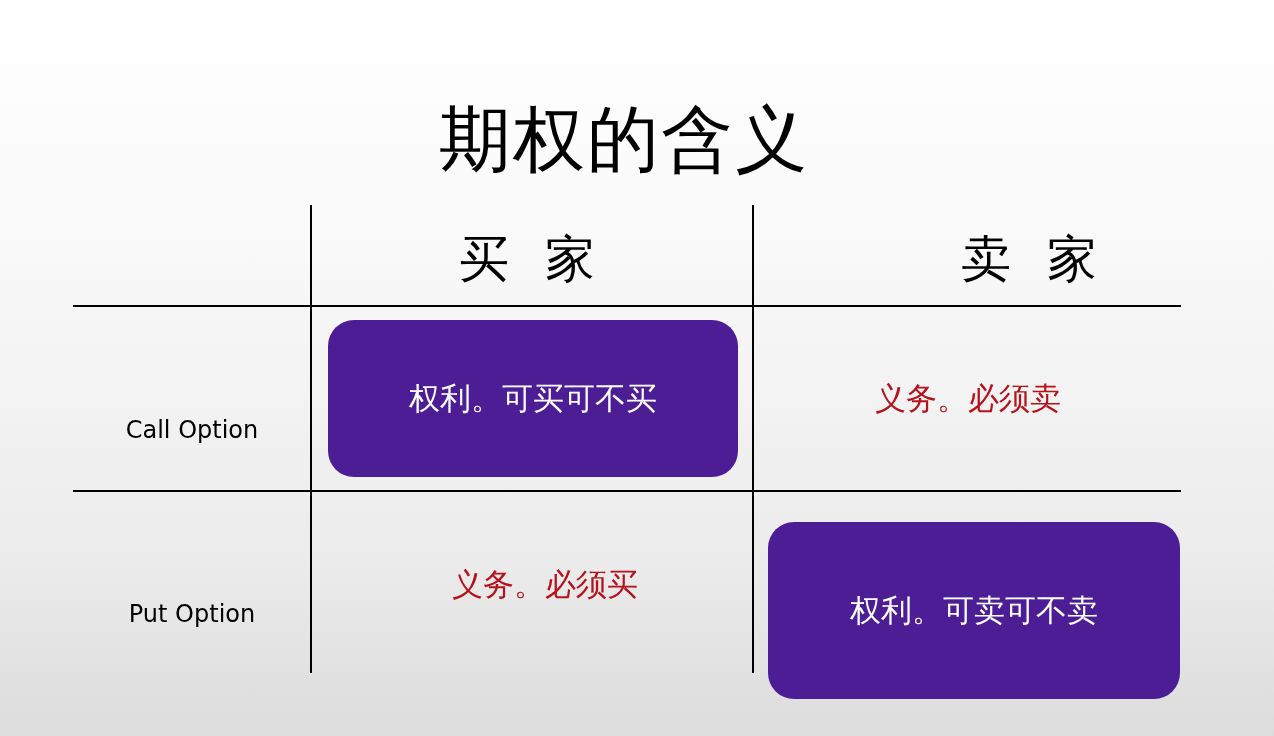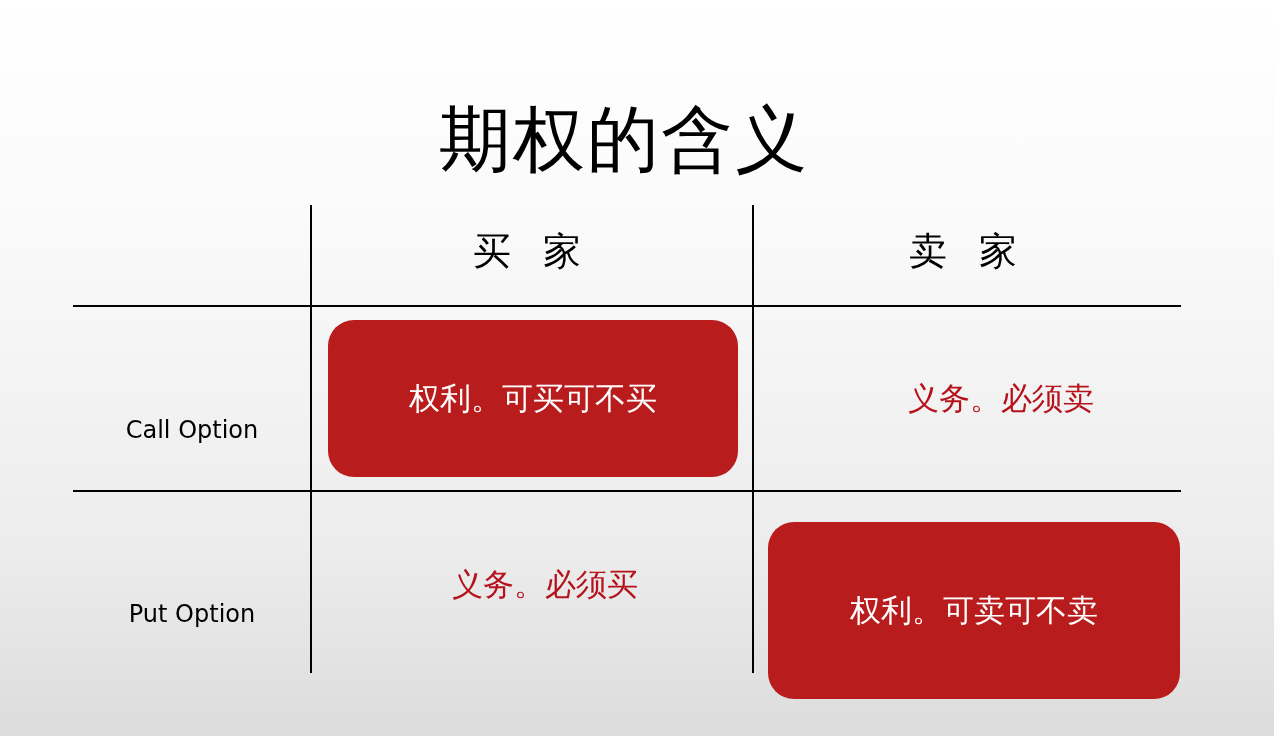--- a/index.html
+++ b/index.html
@@ -8,30 +8,30 @@
       background: linear-gradient(180deg, #ffffff 0%, #fafafa 30%, #ececec 75%, #dcdcdc 100%);
       font-family: "DejaVu Serif", "Liberation Serif", serif;
     }
     .title {
       position: absolute; left: 12px; width: 1224px; top: 52px; text-align: center;
       font-size: 72px; color: #000; font-family: "DejaVu Serif", serif; letter-spacing: 2px; margin-top: 40px;
     }
     .vline { position: absolute; width: 2px; background: #000; top: 205px; height: 468px; }
     .hline { position: absolute; height: 2px; background: #000; left: 73px; width: 1108px; }
     .col-head {
-      position: absolute; top: 226px; height: 56px; font-size: 38px; color: #000;
+      position: absolute; top: 226px; height: 56px; font-size: 50px; color: #000;
       text-align: center; letter-spacing: 10px; font-family: "DejaVu Serif", serif;
     }
     .row-head {
       position: absolute; left: 73px; width: 238px; text-align: center; color: #000; margin-top: 48px;
     }
     .row-head .en { font-family: "DejaVu Sans", sans-serif; font-size: 24px; display: block; line-height: 32px; }
     .row-head .zh { font-family: "DejaVu Serif", serif; font-size: 28px; display: block; line-height: 36px; }
     .green-box {
-      position: absolute; background: #b91c1c; border-radius: 26px;
+      position: absolute; background: #4c1d95; border-radius: 26px;
       display: flex; align-items: center; justify-content: center;
       color: #ffffff; font-size: 31px; font-family: "DejaVu Serif", serif;
     }
     .red-text {
       position: absolute; color: #b5121b; font-size: 31px; text-align: center;
       font-family: "DejaVu Serif", serif;
     }
   </style>
 </head>
 <body>
@@ -39,32 +39,32 @@
 <div>
   <div class="title">期权的含义</div>
 
   <div>
     <div class="vline" style="left:310px;"></div>
     <div class="vline" style="left:752px;"></div>
     <div class="hline" style="top:305px;"></div>
     <div class="hline" style="top:490px;"></div>
 
     <div class="col-head" style="left:312px; width:440px;">买 家</div>
-    <div class="col-head" style="left:754px; width:428px;">卖 家</div>
+    <div class="col-head" style="left:776px; width:428px;padding-left:44px;">卖 家</div>
 
     <div class="row-head" style="top:366px;">
       <span class="en">Call Option</span>
     </div>
     <div class="row-head" style="top:550px;">
       <span class="en">Put Option</span>
     </div>
 
     <div class="green-box" style="left:328px; top:320px; width:410px; height:157px;">
       <span>权利。可买可不买</span>
     </div>
-    <div class="red-text" style="left:754px; width:428px; top:378px;margin-left:33px;">义务。必须卖</div>
+    <div class="red-text" style="left:754px; width:428px; top:378px;">义务。必须卖</div>
 
     <div class="red-text" style="left:312px; width:440px; top:564px;padding-left:13px;">义务。必须买</div>
     <div class="green-box" style="left:768px; top:522px; width:412px; height:177px;">
       <span>权利。可卖可不卖</span>
     </div>
   </div>
 </div>
 
 </body></html>

